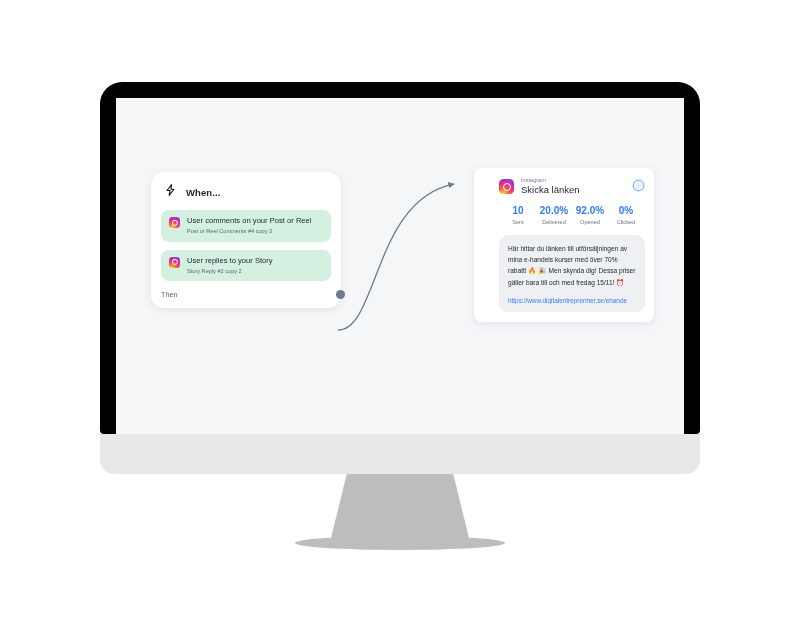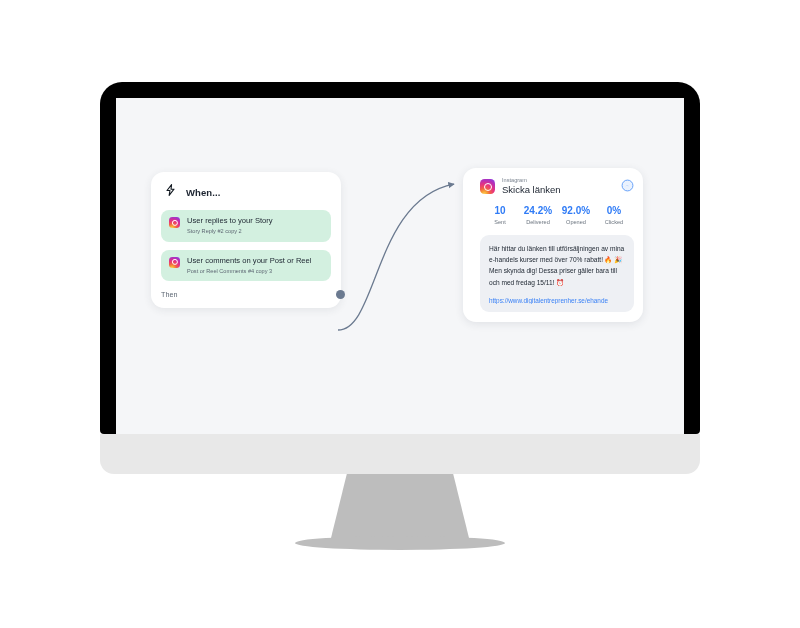--- a/index.html
+++ b/index.html
@@ -137,27 +137,27 @@
     width: 9px;
     height: 9px;
     border-radius: 50%;
     background: #6b7a90;
     margin-right: -14px;
   }
 
   
   #action-card {
     position: absolute;
-    left: 347px;
+    left: 358px;
     top: 70px;
     width: 180px;
     background: #ffffff;
-    border-radius: 13px;
+    border-radius: 8px;
     box-shadow: 0 2px 8px rgba(40,50,70,0.10);
-    padding: 9px 9px 10px 17px;
+    padding: 9px 9px 10px 25px;
     box-sizing: border-box;
   }
   .action-head {
     display: flex;
     align-items: center;
     gap: 7px;
   }
   .action-head-texts { flex: 1; min-width: 0; }
   .action-platform {
     font-size: 5.6px;
@@ -252,30 +252,30 @@
             <svg width="13" height="14" viewBox="0 0 24 24" fill="none" stroke="#111820" stroke-width="2" stroke-linejoin="round" stroke-linecap="round">
               <path d="M14 2 L5.5 13 L11 13 L9.5 22 L18.5 10.5 L13 10.5 Z"></path>
             </svg>
           </span>
           <span class="when-label">When...</span>
         </div>
 
         <div class="trigger-item">
           <span class="ig-icon small"></span>
           <div class="trigger-texts">
-            <div class="trigger-title">User replies to your Story</div>
-            <div class="trigger-sub">Story Reply #2 copy 2</div>
+            <div class="trigger-title">User comments on your Post or Reel</div>
+            <div class="trigger-sub">Post or Reel Comments #4 copy 3</div>
           </div>
         </div>
 
         <div class="trigger-item">
           <span class="ig-icon small"></span>
           <div class="trigger-texts">
-            <div class="trigger-title">User comments on your Post or Reel</div>
-            <div class="trigger-sub">Post or Reel Comments #4 copy 3</div>
+            <div class="trigger-title">User replies to your Story</div>
+            <div class="trigger-sub">Story Reply #2 copy 2</div>
           </div>
         </div>
 
         <div class="then-row">
           <span class="then-label">Then</span>
           <span class="then-dot"></span>
         </div>
       </div>
 
       <div id="action-card">
@@ -293,21 +293,21 @@
             </svg>
           </span>
         </div>
 
         <div class="stats-row">
           <div class="stat">
             <div class="stat-value">10</div>
             <div class="stat-label">Sent</div>
           </div>
           <div class="stat">
-            <div class="stat-value">24.2%</div>
+            <div class="stat-value">20.0%</div>
             <div class="stat-label">Delivered</div>
           </div>
           <div class="stat">
             <div class="stat-value">92.0%</div>
             <div class="stat-label">Opened</div>
           </div>
           <div class="stat">
             <div class="stat-value">0%</div>
             <div class="stat-label">Clicked</div>
           </div>

